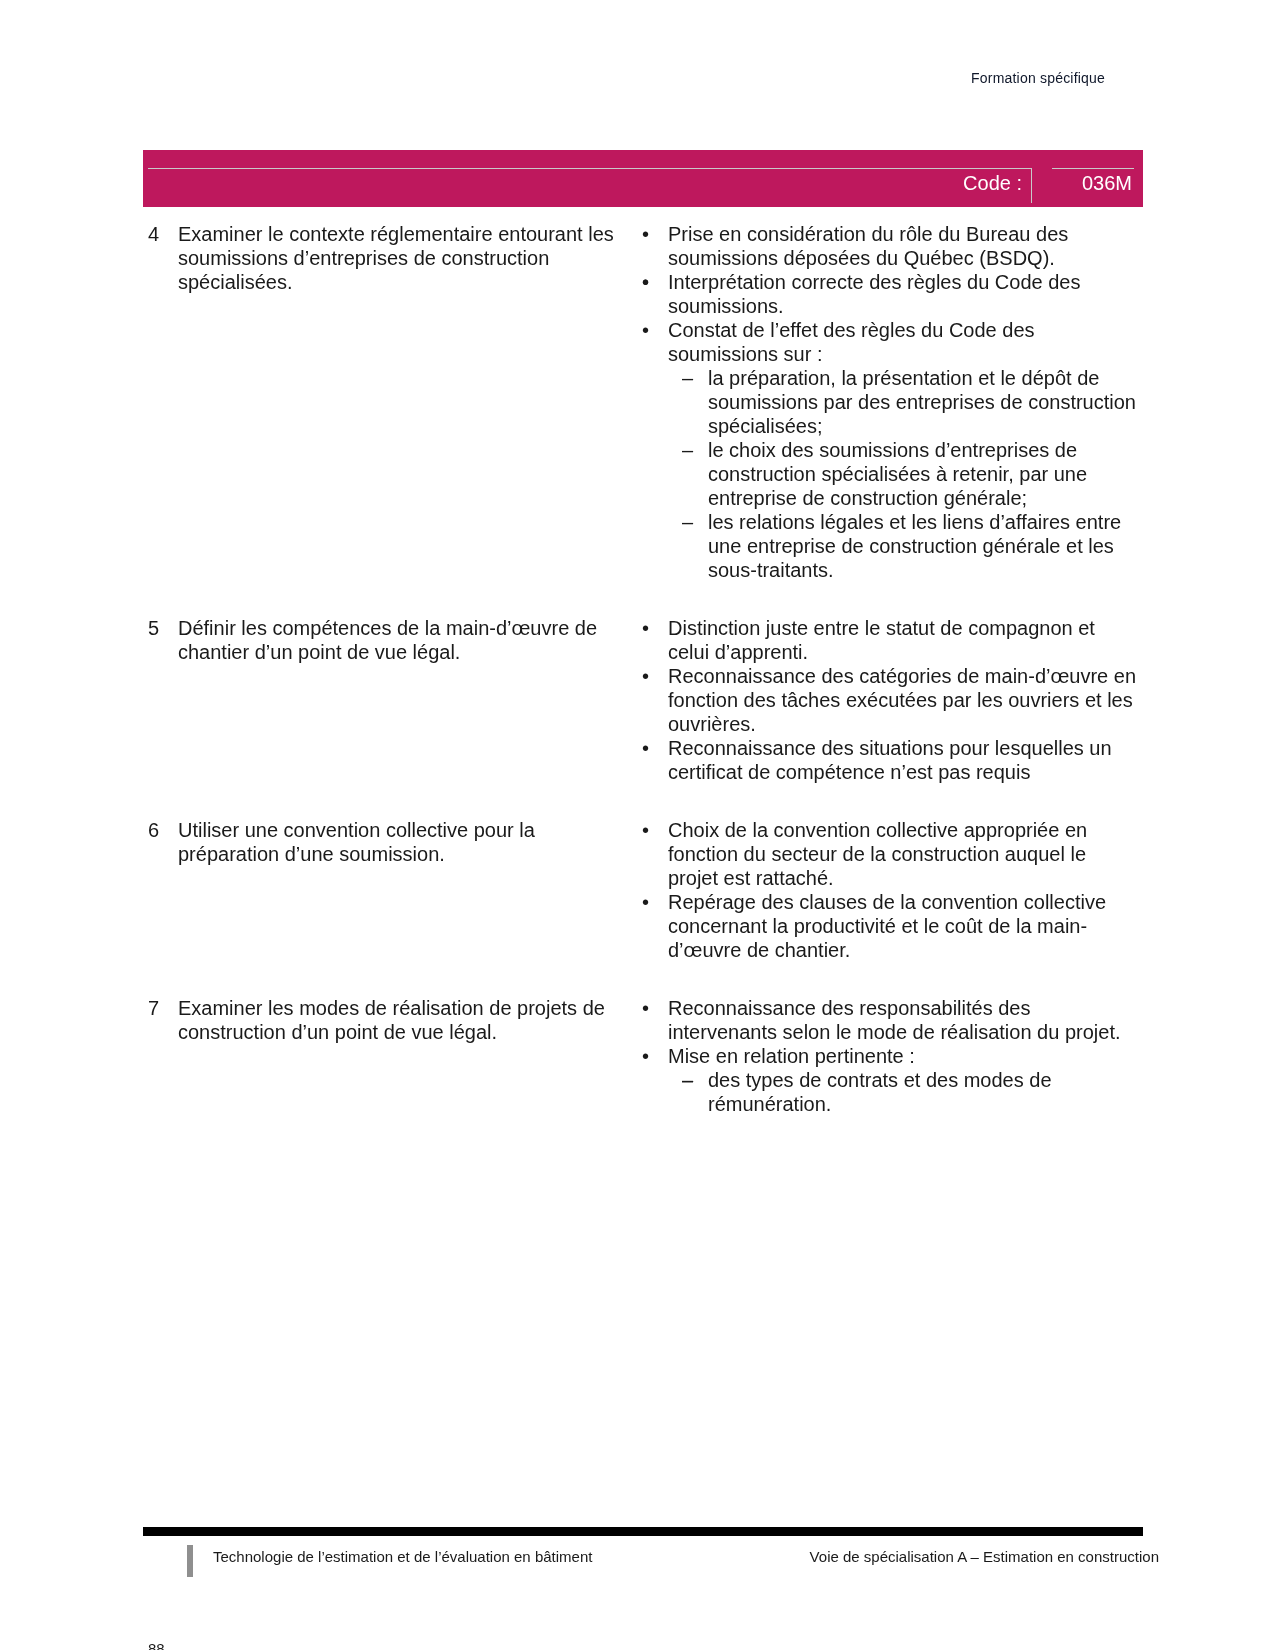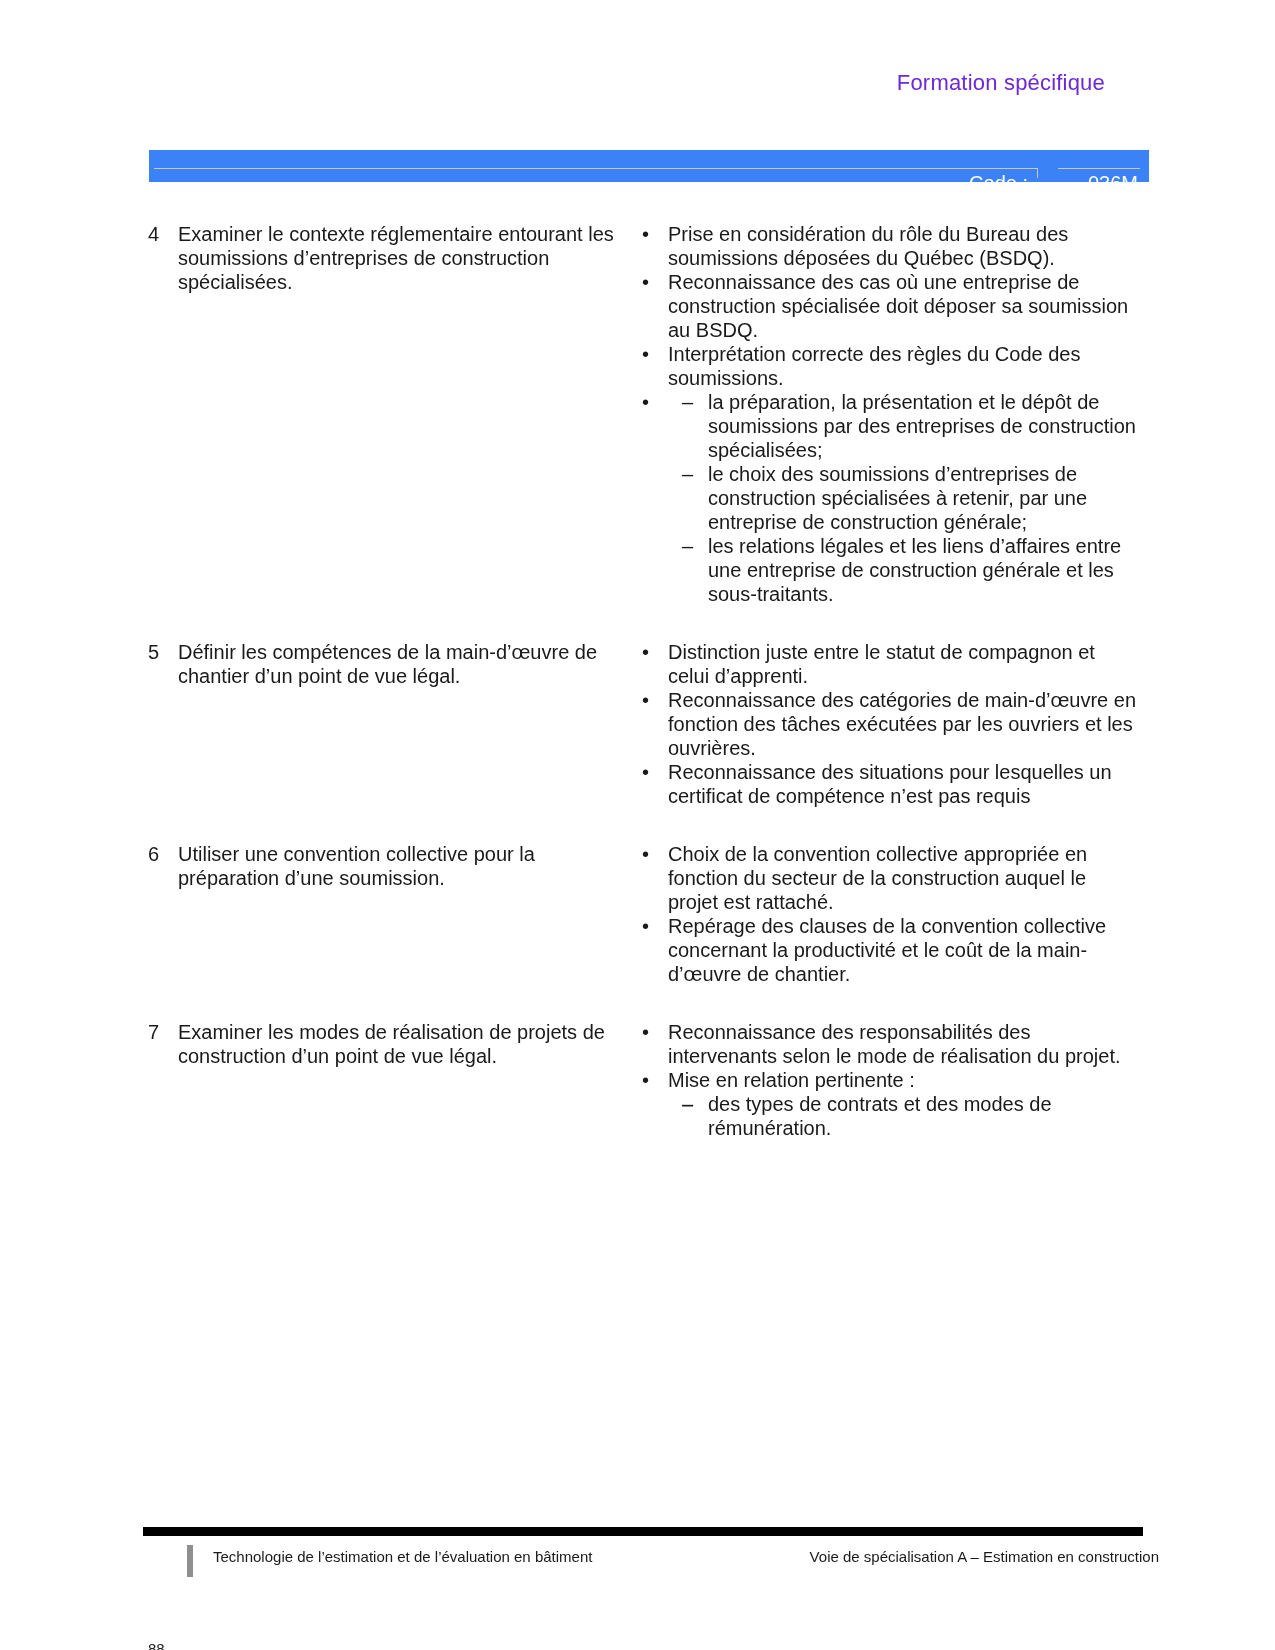--- a/index.html
+++ b/index.html
@@ -8,27 +8,27 @@
     font-family:"Liberation Sans", sans-serif;
     color:#1a1a1a;
     position:relative;
     overflow:hidden;
   }
   .page { position:absolute; inset:0; }
 
   
   .running-head {
     position:absolute; top:70px; right:170px;
-    font-size:22px; color:#6d28d9; letter-spacing:0.2px;
+    font-size:14px; color:#0f172a; letter-spacing:0.2px;
   }
 
   
   .code-bar {
     position:absolute; left:143px; top:150px;
-    width:1000px; height:32px; background:#3b82f6;margin-left:6px;
+    width:1000px; height:57px; background:#be185d;
   }
   .code-bar .hline-left {
     position:absolute; top:18px; left:5px; right:112px;
     border-top:1px solid #c9c9c9;
   }
   .code-bar .vline {
     position:absolute; top:18px; bottom:4px; right:111px;
     border-left:1px solid #c9c9c9;
   }
   .code-bar .hline-right {
@@ -100,23 +100,23 @@
   </div>
 
   <main class="content">
       <div class="row">
         <div class="row-left">
           <span class="row-num">4</span>
           <div class="row-text">Examiner le contexte réglementaire entourant les soumissions d’entreprises de construction spécialisées.</div>
         </div>
         <div class="row-right">
           <div class="crit bullet"><span class="marker">•</span><span class="crit-text">Prise en considération du rôle du Bureau des soumissions déposées du Québec (BSDQ).</span></div>
-          <div class="crit bullet"><span class="marker">•</span><span class="crit-text">Reconnaissance des cas où une entreprise de construction spécialisée doit déposer sa soumission au BSDQ.</span></div>
+          <div class="crit bullet"><span class="marker">•</span></div>
           <div class="crit bullet"><span class="marker">•</span><span class="crit-text">Interprétation correcte des règles du Code des soumissions.</span></div>
-          <div class="crit bullet"><span class="marker">•</span></div>
+          <div class="crit bullet"><span class="marker">•</span><span class="crit-text">Constat de l’effet des règles du Code des soumissions sur :</span></div>
           <div class="crit dash"><span class="marker">–</span><span class="crit-text">la préparation, la présentation et le dépôt de soumissions par des entreprises de construction spécialisées;</span></div>
           <div class="crit dash"><span class="marker">–</span><span class="crit-text">le choix des soumissions d’entreprises de construction spécialisées à retenir, par une entreprise de construction générale;</span></div>
           <div class="crit dash"><span class="marker">–</span><span class="crit-text">les relations légales et les liens d’affaires entre une entreprise de construction générale et les sous-traitants.</span></div>
         </div>
       </div>
       <div class="row">
         <div class="row-left">
           <span class="row-num">5</span>
           <div class="row-text">Définir les compétences de la main-d’œuvre de chantier d’un point de vue légal.</div>
         </div>

